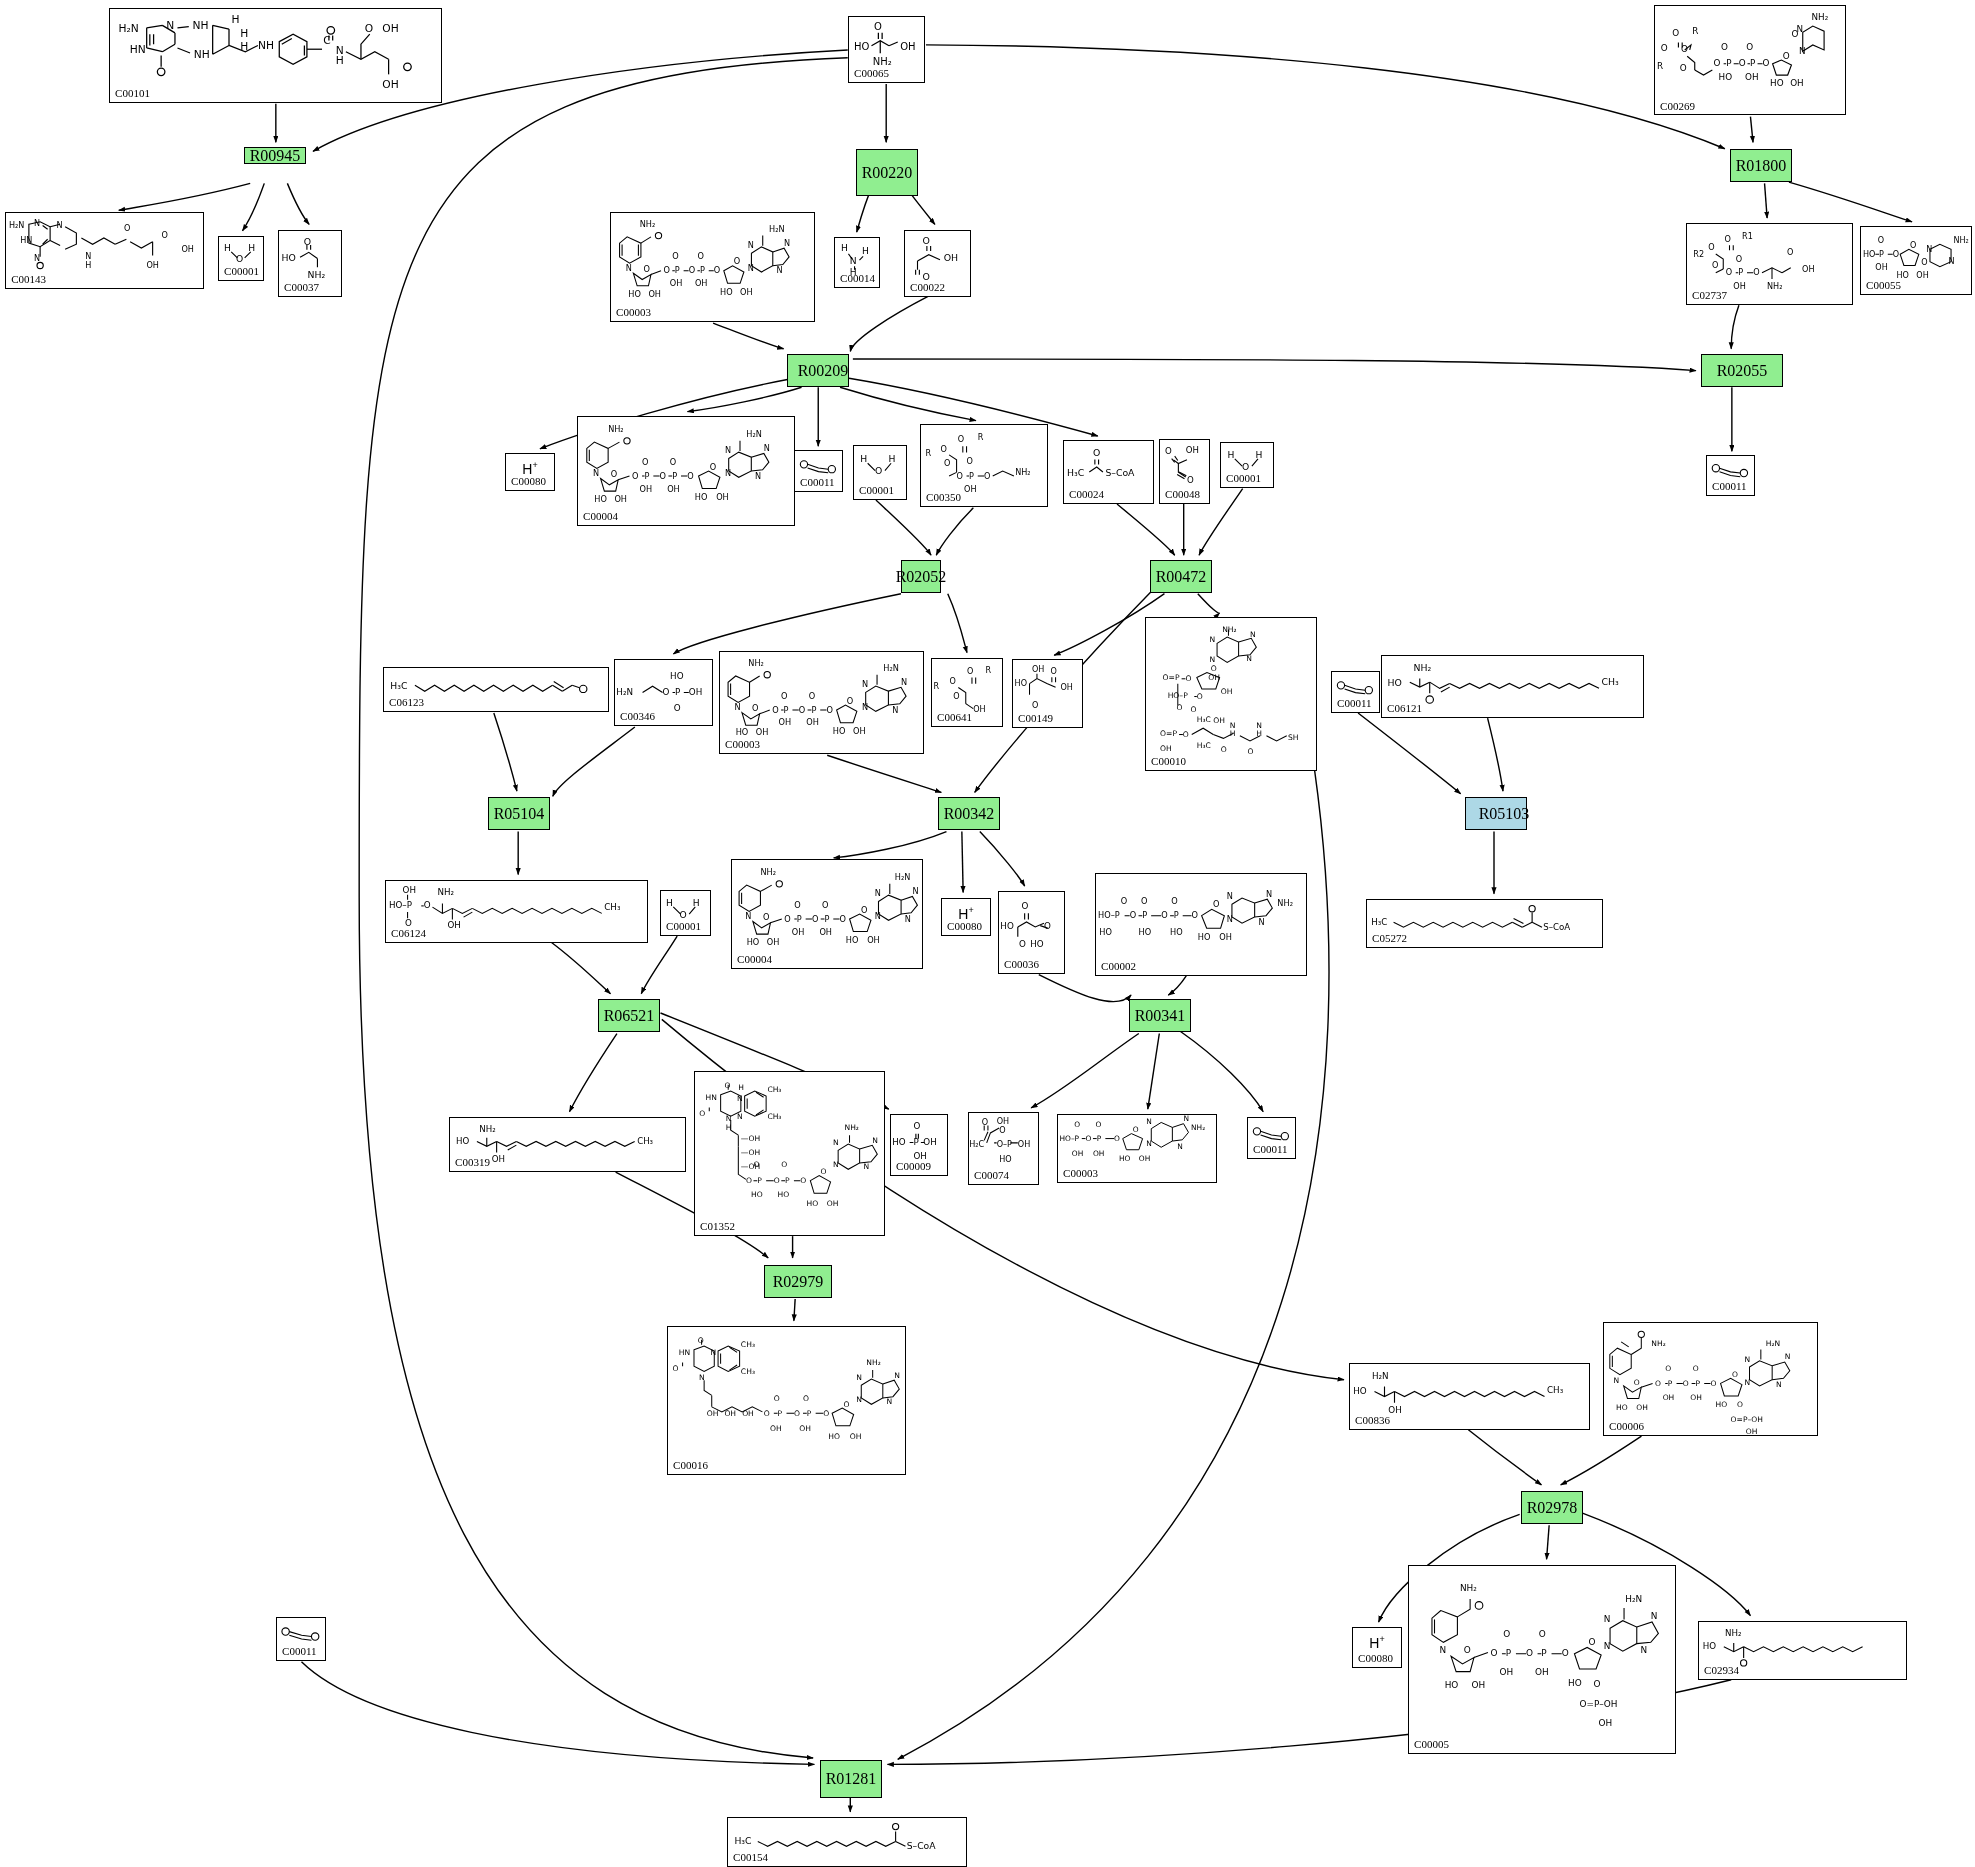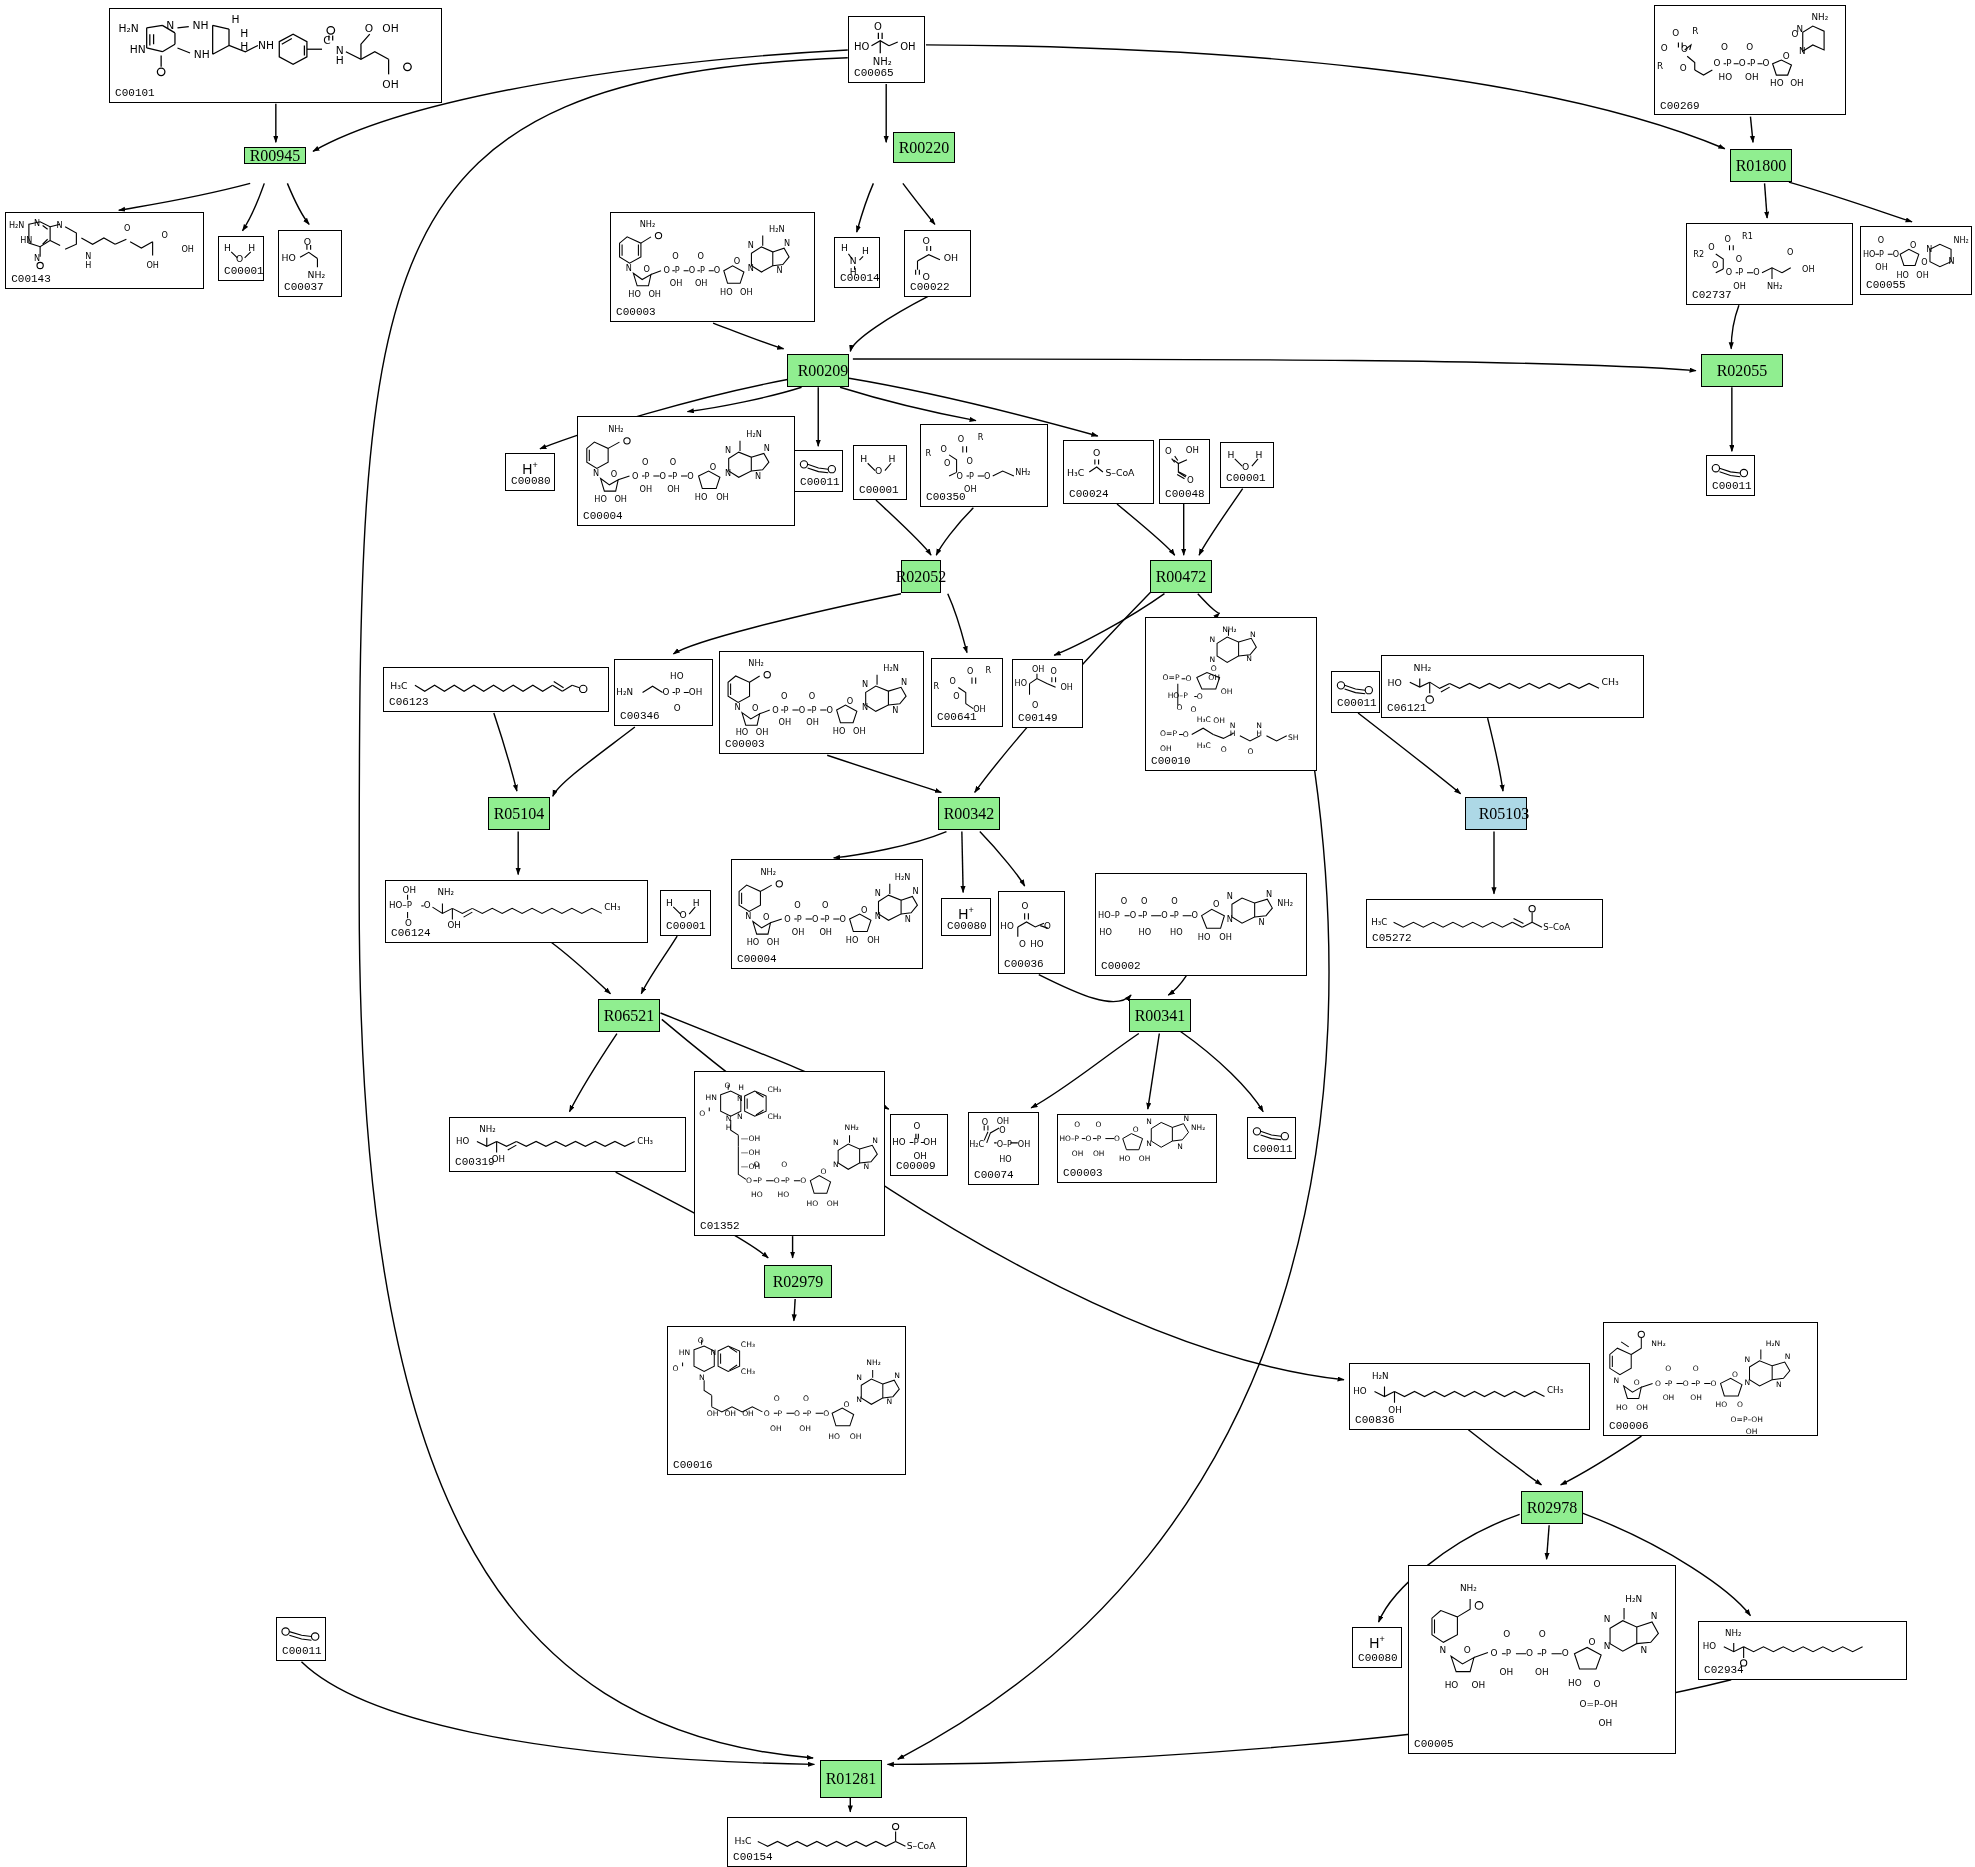--- a/index.html
+++ b/index.html
@@ -2,21 +2,21 @@
 <html style="font-size:10.3px"><head>
 <meta charset="utf-8">
 <title>KEGG Pathway Map</title>
 <style>
   html,body{margin:0;padding:0;background:#ffffff;}
   #canvas{position:relative;width:1975px;height:1867px;background:#ffffff;
           font-family:"Liberation Sans", sans-serif;overflow:hidden;}
   svg.edges{position:absolute;left:0;top:0;width:1975px;height:1867px;pointer-events:none;}
 
   .cpd{position:absolute;border:1.3px solid #000;background:#fff;box-sizing:border-box;}
-  .cpd .cid{position:absolute;left:5.1px;bottom:2.6px;font-family:Liberation Mono, monospace;
+  .cpd .cid{position:absolute;left:5.1px;bottom:2.6px;font-family:Liberation Serif, serif;
             font-size:11px;color:#000;letter-spacing:0px;white-space:nowrap;}
   .cpd .struct{position:absolute;left:0;top:0;width:100%;height:100%;}
 
   .rxn{position:absolute;border:1px solid #000;box-sizing:border-box;
        display:flex;align-items:center;justify-content:center;
        font-family:"Liberation Serif", serif;font-size:16px;color:#000;
        background:#90ee90;}
   .rxn.blue{background:#add8e6;}
   .hplus{position:absolute;left:0;right:0;top:6.4px;text-align:center;
          font-family:"Liberation Sans",sans-serif;font-size:14px;}
@@ -1239,21 +1239,21 @@
         <path d="M266,38 L266,22"></path>
         <circle cx="266" cy="14" r="5"></circle>
         <path d="M266,38 L282,46"></path>
         <text x="284" y="50" stroke="none" fill="#000">S–CoA</text>
       </g>
     </svg>
     <span class="cid">C00154</span>
   </div>
 
   <div class="rxn" style="left:244px;top:147px;width:62px;height:17px;">R00945</div>
-  <div class="rxn" style="left:856px;top:132px;width:62px;height:31px;margin-left:37px;">R00220</div>
+  <div class="rxn" style="left:856px;top:149px;width:62px;height:47px;">R00220</div>
   <div class="rxn" style="left:1730px;top:149px;width:62px;height:33px;">R01800</div>
   <div class="rxn" style="left:787px;top:354px;width:62px;height:33px;padding-left:10px;">R00209</div>
   <div class="rxn" style="left:1701px;top:354px;width:82px;height:33px;">R02055</div>
   <div class="rxn" style="left:901px;top:560px;width:40px;height:33px;">R02052</div>
   <div class="rxn" style="left:1150px;top:560px;width:62px;height:33px;">R00472</div>
   <div class="rxn" style="left:488px;top:797px;width:62px;height:33px;">R05104</div>
   <div class="rxn" style="left:938px;top:797px;width:62px;height:33px;">R00342</div>
   <div class="rxn blue" style="left:1465px;top:797px;width:62px;height:33px;padding-left:16px;">R05103</div>
   <div class="rxn" style="left:598px;top:999px;width:62px;height:33px;">R06521</div>
   <div class="rxn" style="left:1129px;top:999px;width:62px;height:33px;">R00341</div>

